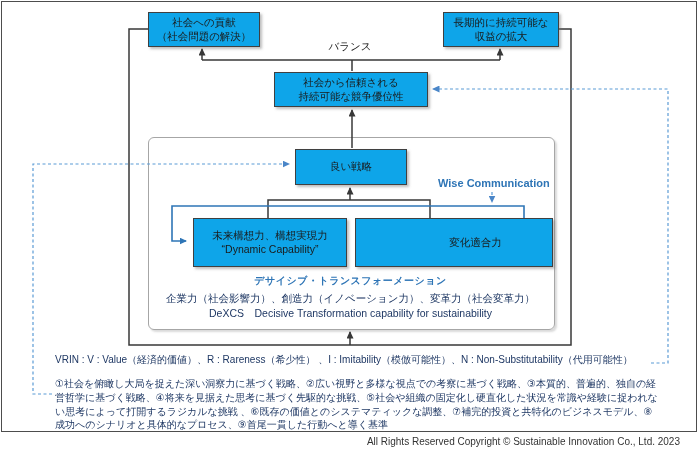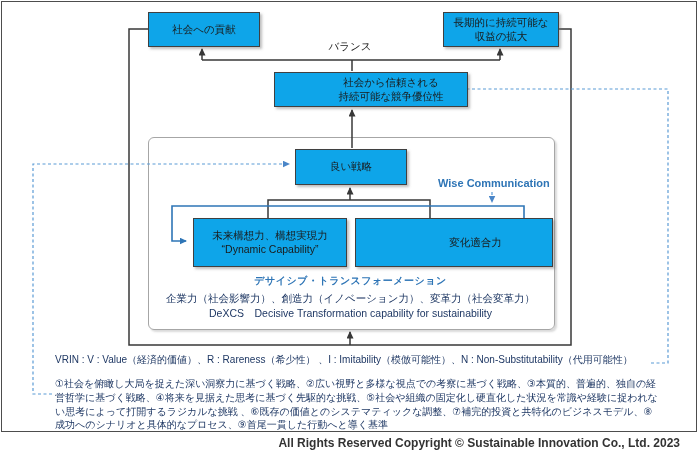--- a/index.html
+++ b/index.html
@@ -19,37 +19,37 @@
   }
   svg.connectors{position:absolute;left:0;top:0;width:700px;height:453px;}
   .dbox{
     position:absolute;background:#0ea5e9;border:1.4px solid #404040;
     box-shadow:2px 2px 2.5px rgba(110,110,110,.45);
     display:flex;flex-direction:column;align-items:center;justify-content:center;
     text-align:center;font-size:10.5px;line-height:1.32;color:#1a1a1a;
   }
   .box-contribution{left:148px;top:12px;width:110px;height:33px;}
   .box-profit{left:443px;top:12px;width:114px;height:33px;}
-  .box-trust{left:274px;top:72px;width:152px;height:33px;padding-left:40px;}
+  .box-trust{left:274px;top:72px;width:152px;height:33px;}
   .box-strategy{left:295px;top:149px;width:110px;height:34px;}
   .box-dynamic{left:193px;top:218px;width:152px;height:47px;}
   .box-org{left:355px;top:218px;width:153px;height:47px;padding-left:43px;}
   .lbl{position:absolute;white-space:nowrap;}
   .lbl-balance{left:0px;top:40px;width:700px;text-align:center;font-size:10.5px;color:#1a1a1a;}
   .lbl-wise{left:438px;top:177px;font-size:11px;font-weight:bold;color:#2E75B6;}
   .lbl-dx-title{left:148px;top:274px;width:405px;text-align:center;font-size:10px;font-weight:bold;color:#2E75B6;letter-spacing:.5px;}
   .lbl-dx1{left:148px;top:292px;width:405px;text-align:center;font-size:10.5px;color:#1F3864;}
   .lbl-dx2{left:148px;top:307px;width:405px;text-align:center;font-size:10.5px;color:#1F3864;}
   .lbl-vrin{left:55px;top:353px;font-size:10px;color:#1F3864;}
   .note-paragraph{
     position:absolute;left:55px;top:377px;width:604px;
     font-size:10px;line-height:13.8px;color:#1F3864;text-align:left;
   }
   .copyright{
-    position:absolute;right:20px;top:436px;font-size:12px;color:#333333;white-space:nowrap;font-weight:bold;
+    position:absolute;right:20px;top:436px;font-size:10px;color:#333333;white-space:nowrap;
   }
 </style>
 </head>
 <body>
 
 <div class="frame"></div>
 
 <div class="inner-rect"></div>
 
 <svg class="connectors" viewBox="0 0 700 453">
@@ -81,20 +81,21 @@
   <path d="M350,206 H524 V241 H513" fill="none" stroke="#2E75B6" stroke-width="1.6" marker-end="url(#mBlue)"></path>
   <line x1="492" y1="192" x2="492" y2="202" stroke="#5B9BD5" stroke-width="1.2" stroke-dasharray="3 2.5" marker-end="url(#mBlueD)"></line>
 
   <path d="M52,394 H33 V164 H289" fill="none" stroke="#5B9BD5" stroke-width="1.2" stroke-dasharray="3 2.5" marker-end="url(#mBlueD)"></path>
 
   <path d="M651,363 H668 V89 H433" fill="none" stroke="#5B9BD5" stroke-width="1.2" stroke-dasharray="3 2.5" marker-end="url(#mBlueD)"></path>
 </svg>
 
 <div class="dbox box-contribution">
   <span>社会への貢献</span>
+  <span>（社会問題の解決）</span>
 </div>
 
 <div class="dbox box-profit">
   <span>長期的に持続可能な</span>
   <span>収益の拡大</span>
 </div>
 
 <div class="lbl lbl-balance">バランス</div>
 
 <div class="dbox box-trust">

